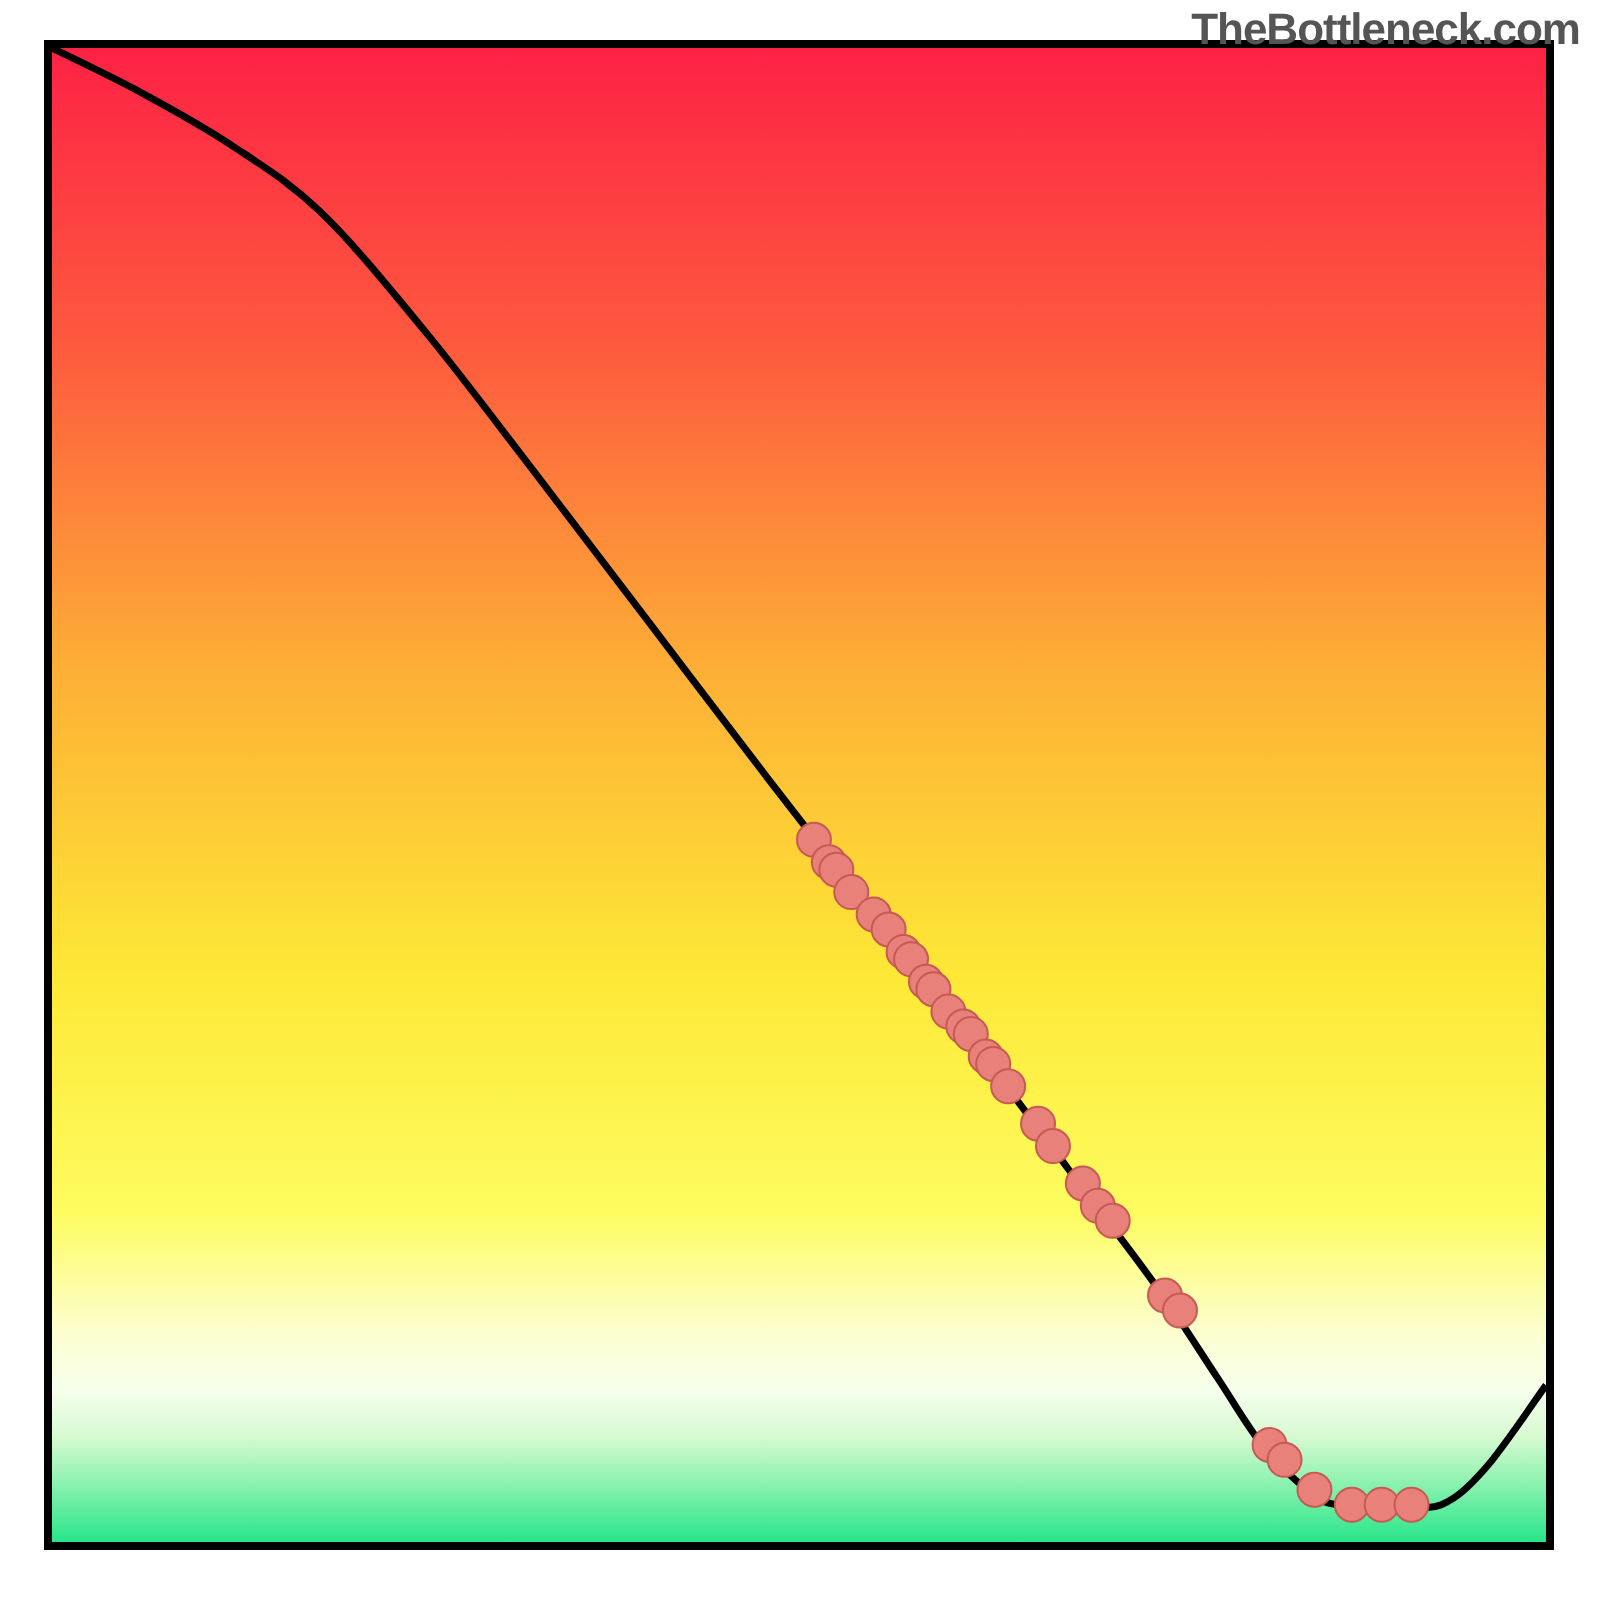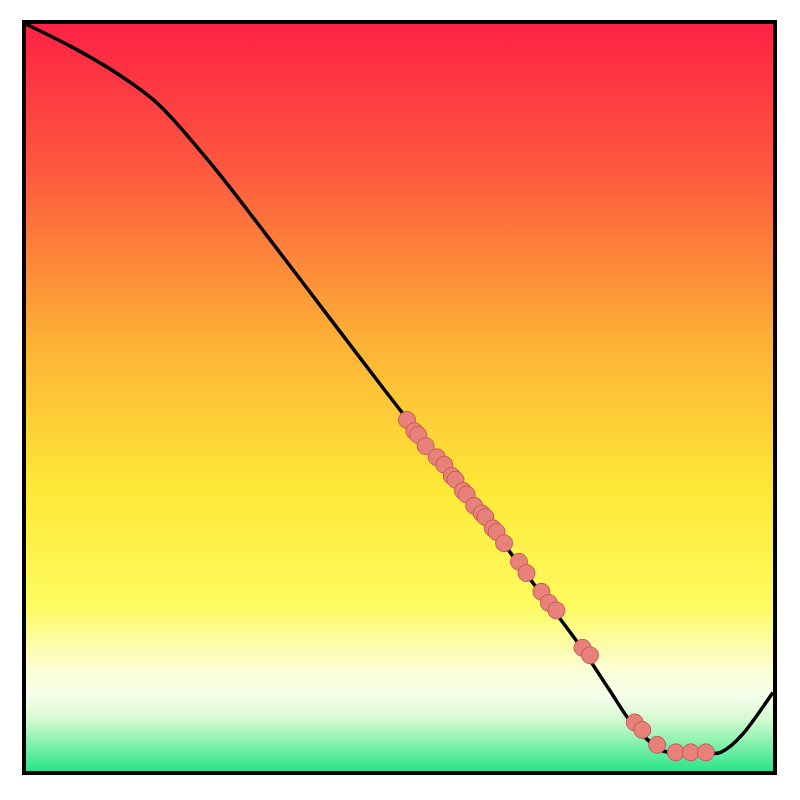--- a/index.html
+++ b/index.html
@@ -49,20 +49,21 @@
   .dot {
     fill: #e9817b;
     stroke: #c65a54;
     stroke-width: 1;
   }
 </style>
 </head>
 <body>
 
 <div class="stage">
+  <div class="watermark">TheBottleneck.com</div>
 
   <div class="plot-frame">
     <svg class="plot" viewBox="0 0 747 747" preserveAspectRatio="none">
       <defs>
         <linearGradient id="bg-grad" x1="0" y1="0" x2="0" y2="1">
           <stop offset="0%" stop-color="#fd2245"></stop>
           <stop offset="20%" stop-color="#fd5a3e"></stop>
           <stop offset="42%" stop-color="#fdb036"></stop>
           <stop offset="62%" stop-color="#fde836"></stop>
           <stop offset="78%" stop-color="#fdfc60"></stop>

